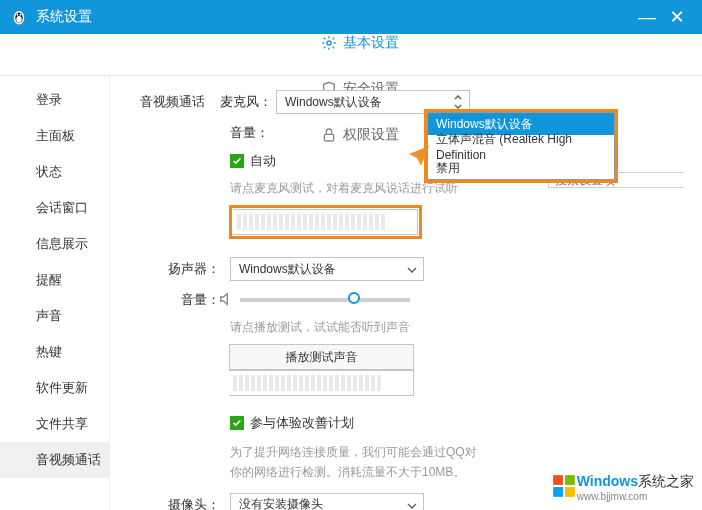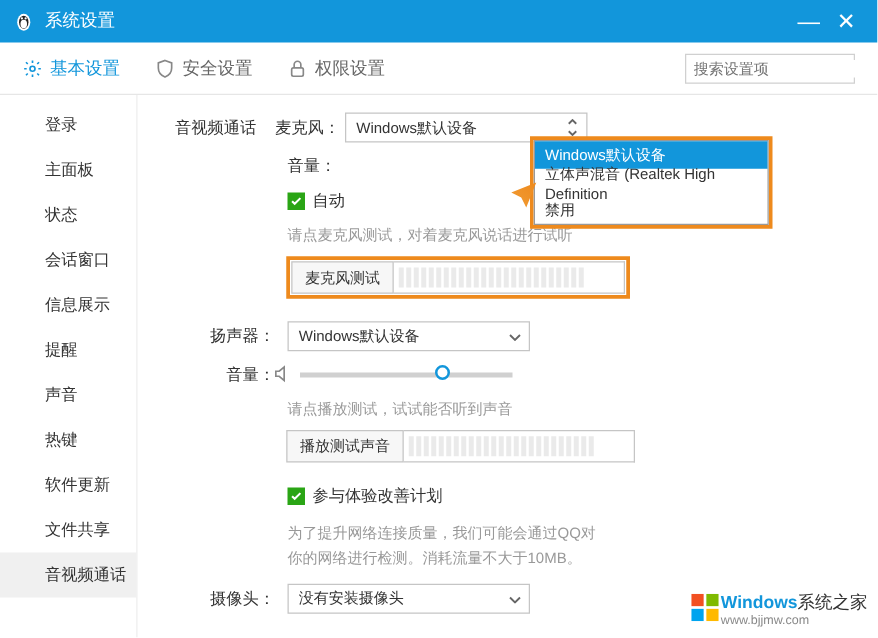--- a/index.html
+++ b/index.html
@@ -3,21 +3,21 @@
 <meta charset="utf-8">
 <style>
 * { box-sizing: border-box; margin: 0; padding: 0; font-family: "Microsoft YaHei", sans-serif; }
 body { width: 702px; height: 510px; background: #fff; position: relative; overflow: hidden; }
 
 .titlebar { height: 34px; background: #1296db; color: #fff; display: flex; align-items: center; padding: 0 10px; font-size: 14px; }
 .titlebar .penguin { width: 18px; height: 18px; margin-right: 8px; }
 .titlebar .spacer { flex: 1; }
 .titlebar .winbtn { width: 30px; text-align: center; font-size: 18px; cursor: pointer; }
 
-.tabbar { height: 42px; border-bottom: 1px solid #e6e6e6; display: flex; align-items: center; padding-left: 18px; gap: 28px; }
+.tabbar { height: 42px; border-bottom: 1px solid #e6e6e6; display: flex; align-items: center; padding-left: 18px; gap: 28px; flex-direction: column; }
 .tab { display: flex; align-items: center; gap: 6px; color: #666; font-size: 14px; cursor: pointer; }
 .tab.active { color: #1296db; }
 .tab .ticon { width: 16px; height: 16px; }
 .searchbox { margin-left: auto; margin-right: 18px; width: 136px; height: 24px; border: 1px solid #d0d0d0; display: flex; align-items: center; padding: 0 6px; }
 .searchbox input { flex: 1; border: none; outline: none; font-size: 12px; color: #888; }
 .searchbox .sicon { width: 14px; height: 14px; color: #888; }
 
 .body { display: flex; height: calc(510px - 34px - 42px); }
 .sidebar { width: 110px; border-right: 1px solid #eee; padding-top: 6px; }
 .sidebar .item { height: 36px; display: flex; align-items: center; padding-left: 36px; font-size: 13px; color: #333; cursor: pointer; }
@@ -35,21 +35,21 @@
 .dropdown .opt.selected { background: #1296db; color: #fff; }
 
 .arrow-pointer { position: absolute; left: 263px; top: 68px; z-index: 11; }
 
 .chk { width: 14px; height: 14px; background: #2aa515; display: inline-flex; align-items: center; justify-content: center; margin-right: 6px; }
 .chk svg { width: 10px; height: 10px; }
 
 .hint { color: #999; font-size: 12px; margin-left: 90px; margin-bottom: 8px; }
 
 .test-wrap { margin-left: 89px; margin-bottom: 18px; border: 3px solid #ee8a1d; padding: 1px; display: inline-flex; }
-.test-wrap.noborder { border: none; padding: 0; }
+.test-wrap.noborder { border: none; padding: 0; flex-direction: column; }
 .btn { height: 26px; border: 1px solid #c5c5c5; background: #f7f7f7; padding: 0 10px; font-size: 12px; color: #333; cursor: pointer; }
 .meter { width: 185px; height: 26px; border: 1px solid #c5c5c5; border-left: none; display: flex; align-items: center; padding: 0 4px; gap: 2px; }
 .meter .bar { width: 4px; height: 16px; background: #eaeaea; }
 
 .slider { width: 170px; height: 4px; background: #d0d0d0; position: relative; margin-left: 10px; }
 .slider .knob { width: 12px; height: 12px; border-radius: 50%; border: 2px solid #1296db; background: #fff; position: absolute; top: -6px; }
 .slider .vol-icon { position: absolute; left: -22px; top: -7px; color: #888; }
 
 .plantxt { margin-left: 90px; font-size: 12px; color: #999; line-height: 1.7; margin-bottom: 10px; }
 
@@ -161,21 +161,20 @@
           <svg viewBox="0 0 12 12">
             <path d="M2 6l2.5 2.5L10 3" stroke="#fff" stroke-width="2" fill="none"></path>
           </svg>
         </span>
       <span>自动</span>
     </div>
 
     <div class="hint">请点麦克风测试，对着麦克风说话进行试听</div>
 
     <div class="test-wrap">
-      <button class="btn">麦克风测试</button>
       <div class="meter">
         <div class="bar"></div>
           <div class="bar"></div>
           <div class="bar"></div>
           <div class="bar"></div>
           <div class="bar"></div>
           <div class="bar"></div>
           <div class="bar"></div>
           <div class="bar"></div>
           <div class="bar"></div>

